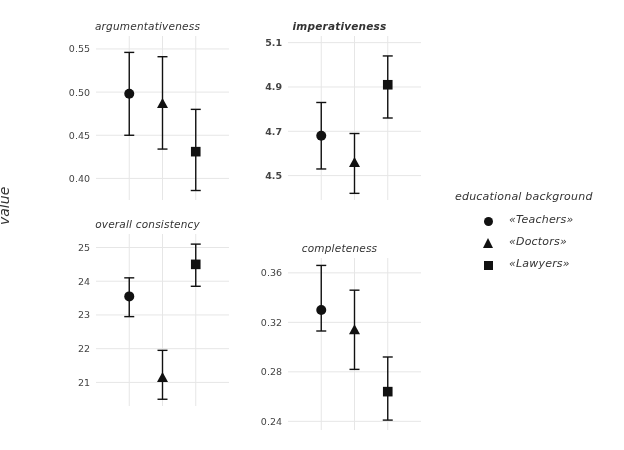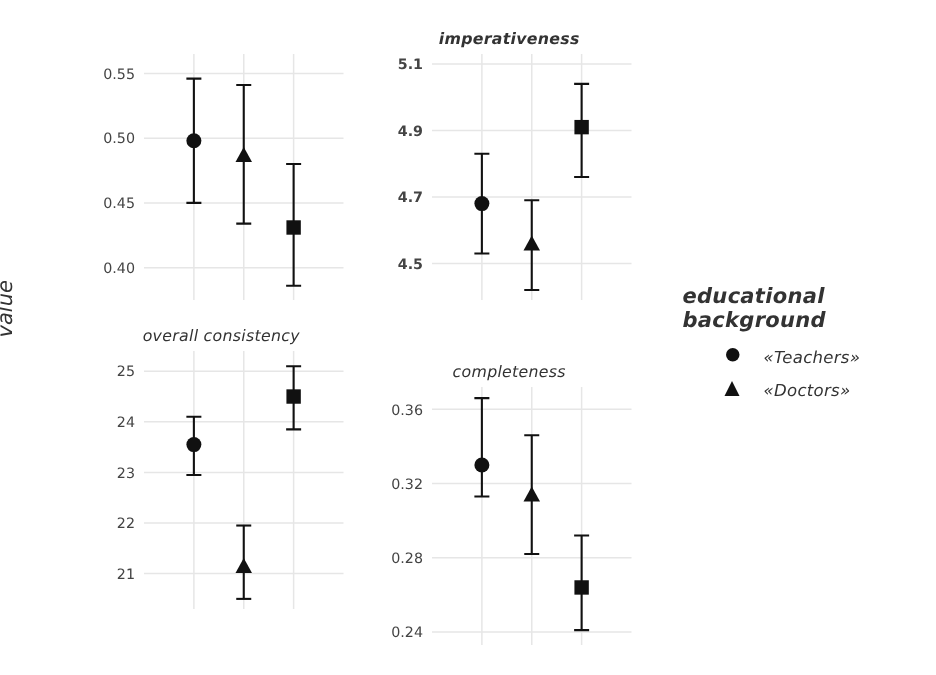--- a/index.html
+++ b/index.html
@@ -66,30 +66,29 @@
     stroke: #111111;
     stroke-width: 1.4;
   }
   .legend {
     position: absolute;
     left: 455px;
     top: 190px;
     width: 165px;
   }
   .legend-title {
-    font-size: 14px;
+    font-size: 11px;
     font-style: italic;
     color: #333333;
     margin-bottom: 10px;
     letter-spacing: 0.2px;
-    font-weight: bold;
   }
   .legend-row {
     display: flex;
-    align-items: flex-start;
+    align-items: flex-end;
     margin-bottom: 9px;
     padding-left: 22px;
   }
   .legend-key {
     width: 22px;
     display: flex;
     justify-content: center;
     align-items: center;
   }
   .legend-label {
@@ -118,20 +117,21 @@
   }
 </style>
 </head>
 <body>
 
 <div id="root">
 
   <div id="value-label">value</div>
 
   <div class="panel" id="panel-0" style="left:60px; top:22px; width:175px; height:190px;">
+    <div class="panel-title">argumentativeness</div>
     <svg class="plotsvg" id="svg-0" width="175" height="190">
         <line x1="36" y1="156.42105263157893" x2="169" y2="156.42105263157893" class="gridline"></line>
         <text x="30" y="159.92105263157893" class="ticklab" text-anchor="end">0.40</text>
         <line x1="36" y1="113.2631578947368" x2="169" y2="113.2631578947368" class="gridline"></line>
         <text x="30" y="116.7631578947368" class="ticklab" text-anchor="end">0.45</text>
         <line x1="36" y1="70.10526315789471" x2="169" y2="70.10526315789471" class="gridline"></line>
         <text x="30" y="73.60526315789471" class="ticklab" text-anchor="end">0.50</text>
         <line x1="36" y1="26.947368421052545" x2="169" y2="26.947368421052545" class="gridline"></line>
         <text x="30" y="30.447368421052545" class="ticklab" text-anchor="end">0.55</text>
         <line x1="69.25" y1="14" x2="69.25" y2="178" class="gridline"></line>
@@ -248,15 +248,21 @@
           <span class="sym-circle"></span>
         </span>
       <span class="legend-label">«Teachers»</span>
     </div>
     <div class="legend-row">
       <span class="legend-key">
           <span class="sym-triangle"></span>
         </span>
       <span class="legend-label">«Doctors»</span>
     </div>
+    <div class="legend-row">
+      <span class="legend-key">
+          <span class="sym-square"></span>
+        </span>
+      <span class="legend-label">«Lawyers»</span>
+    </div>
   </div>
 
 </div>
 
 </body></html>

